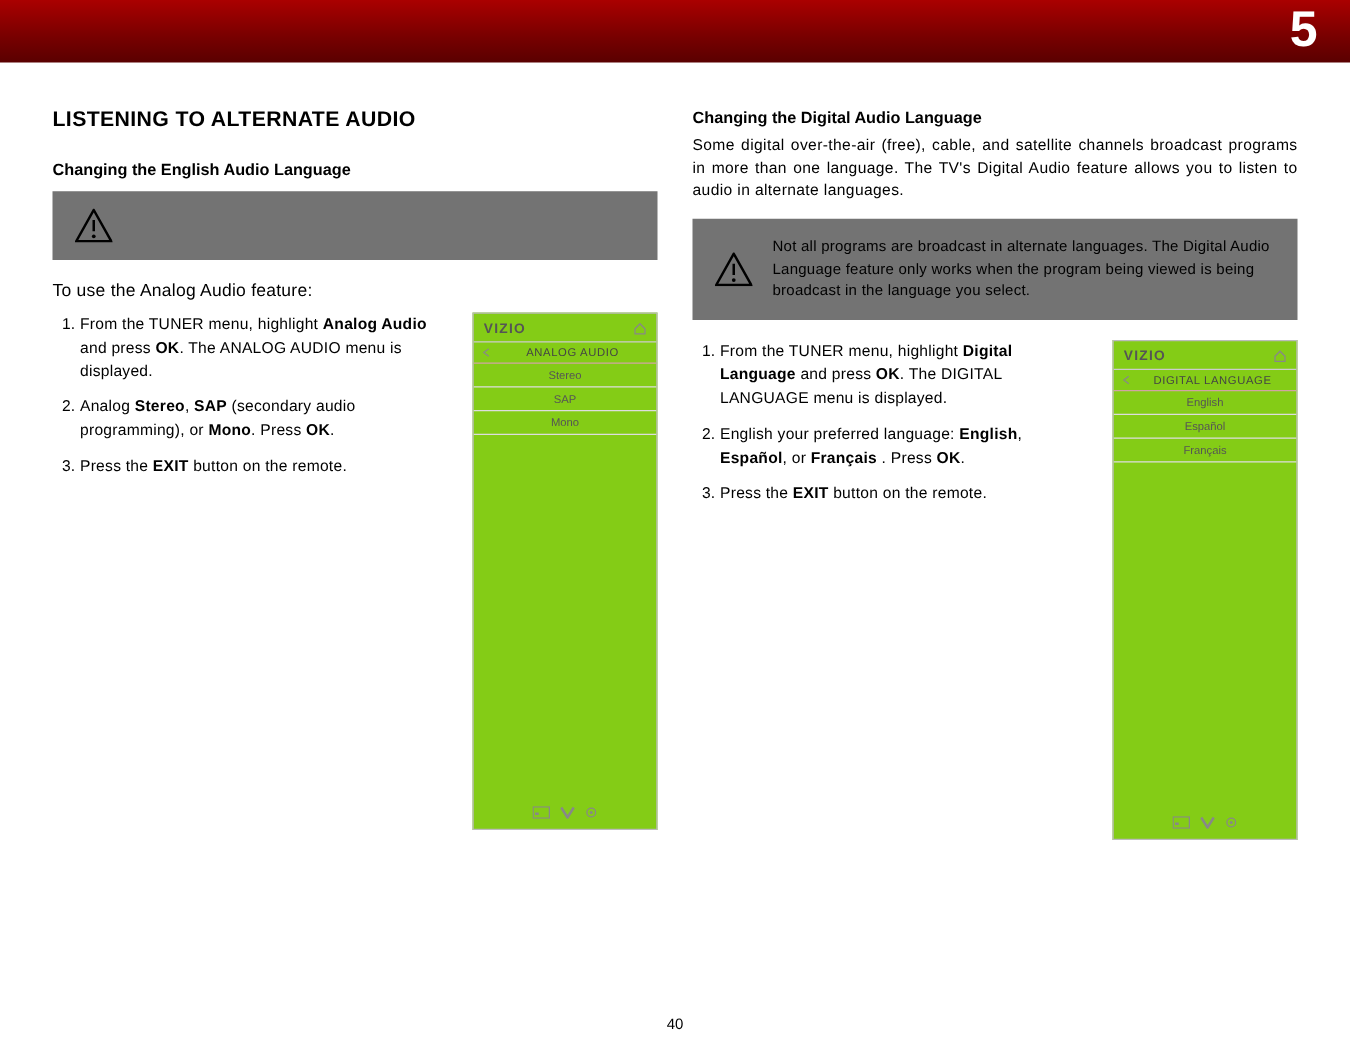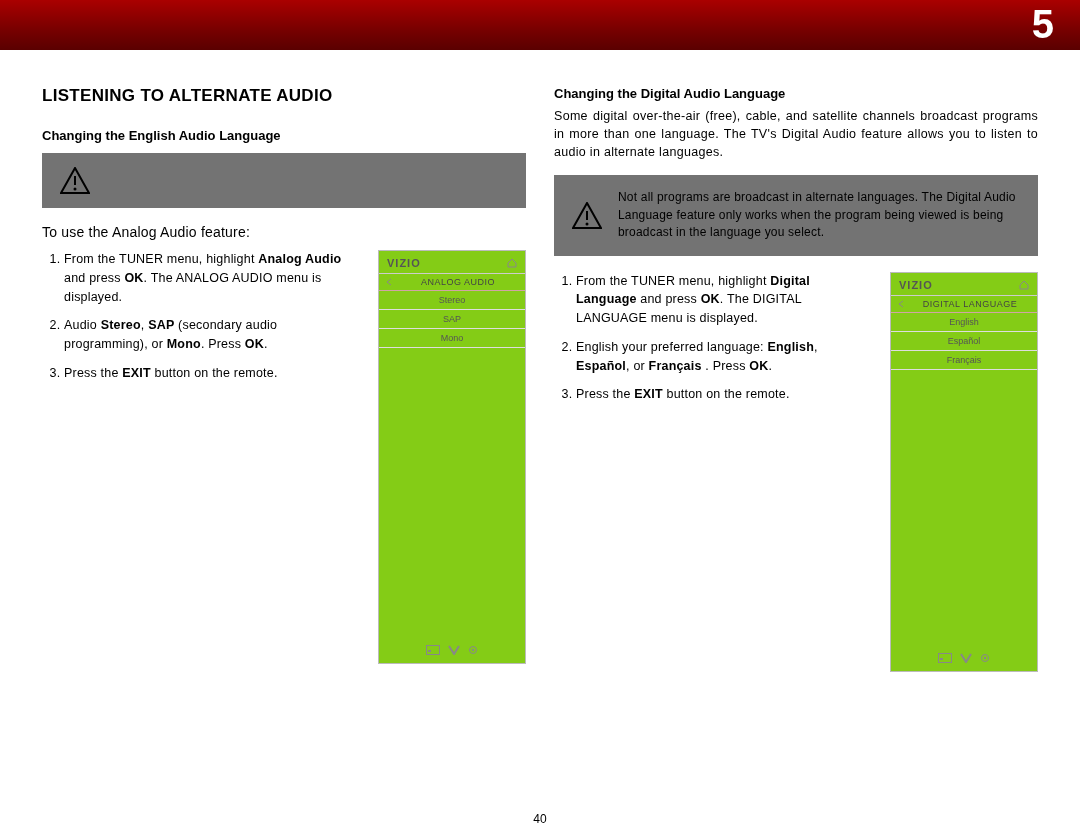--- a/index.html
+++ b/index.html
@@ -60,21 +60,21 @@
     </div>
 
     <p class="lead">To use the Analog Audio feature:</p>
 
     <div class="steps-row">
       <ol class="steps">
         <li>
           <span>From the TUNER menu, highlight </span><b>Analog Audio</b><span> and press </span><b>OK</b><span>. The ANALOG AUDIO menu is displayed.</span>
         </li>
         <li>
-          <span>Audio </span><b>Stereo</b><span>, </span><b>SAP</b><span> (secondary audio programming), or </span><b>Mono</b><span>. Press </span><b>OK</b><span>.</span>
+          <span>Analog </span><b>Stereo</b><span>, </span><b>SAP</b><span> (secondary audio programming), or </span><b>Mono</b><span>. Press </span><b>OK</b><span>.</span>
         </li>
         <li>
           <span>Press the </span><b>EXIT</b><span> button on the remote.</span>
         </li>
       </ol>
 
       <div class="menu-box tall">
         <div class="menu-head">
           <span class="vizio-logo">VIZIO</span>
           <span class="home-ic">

